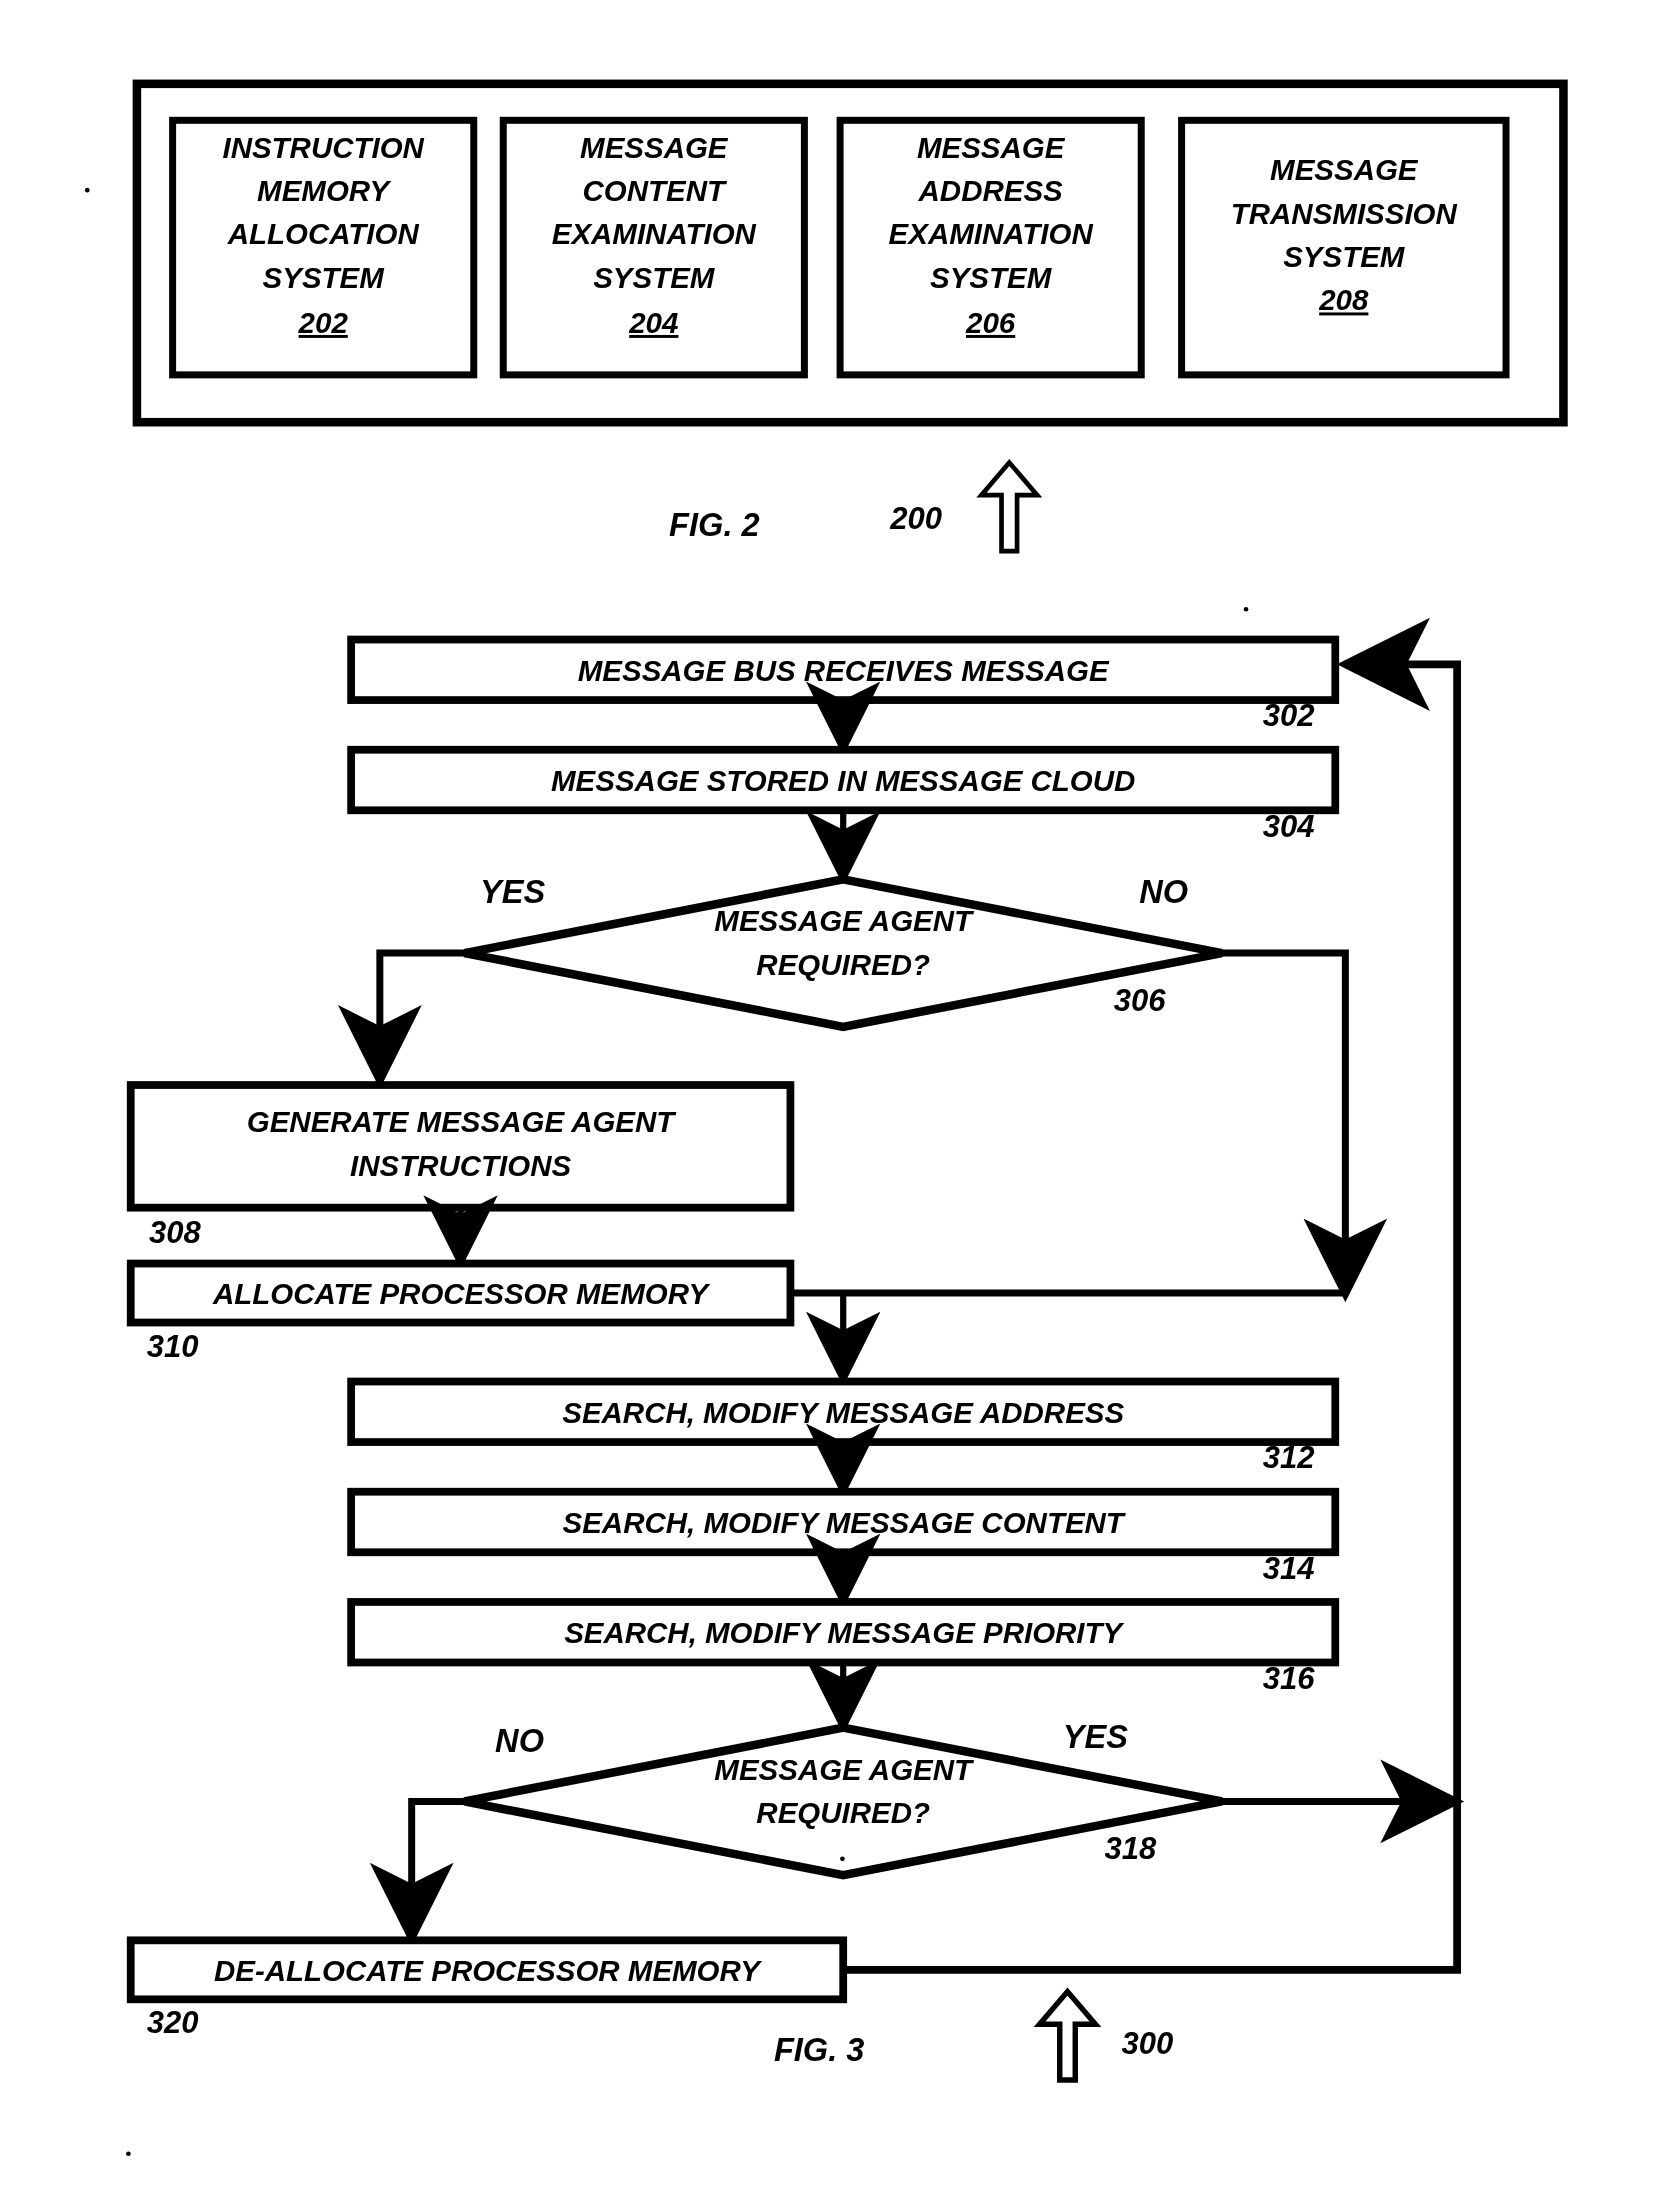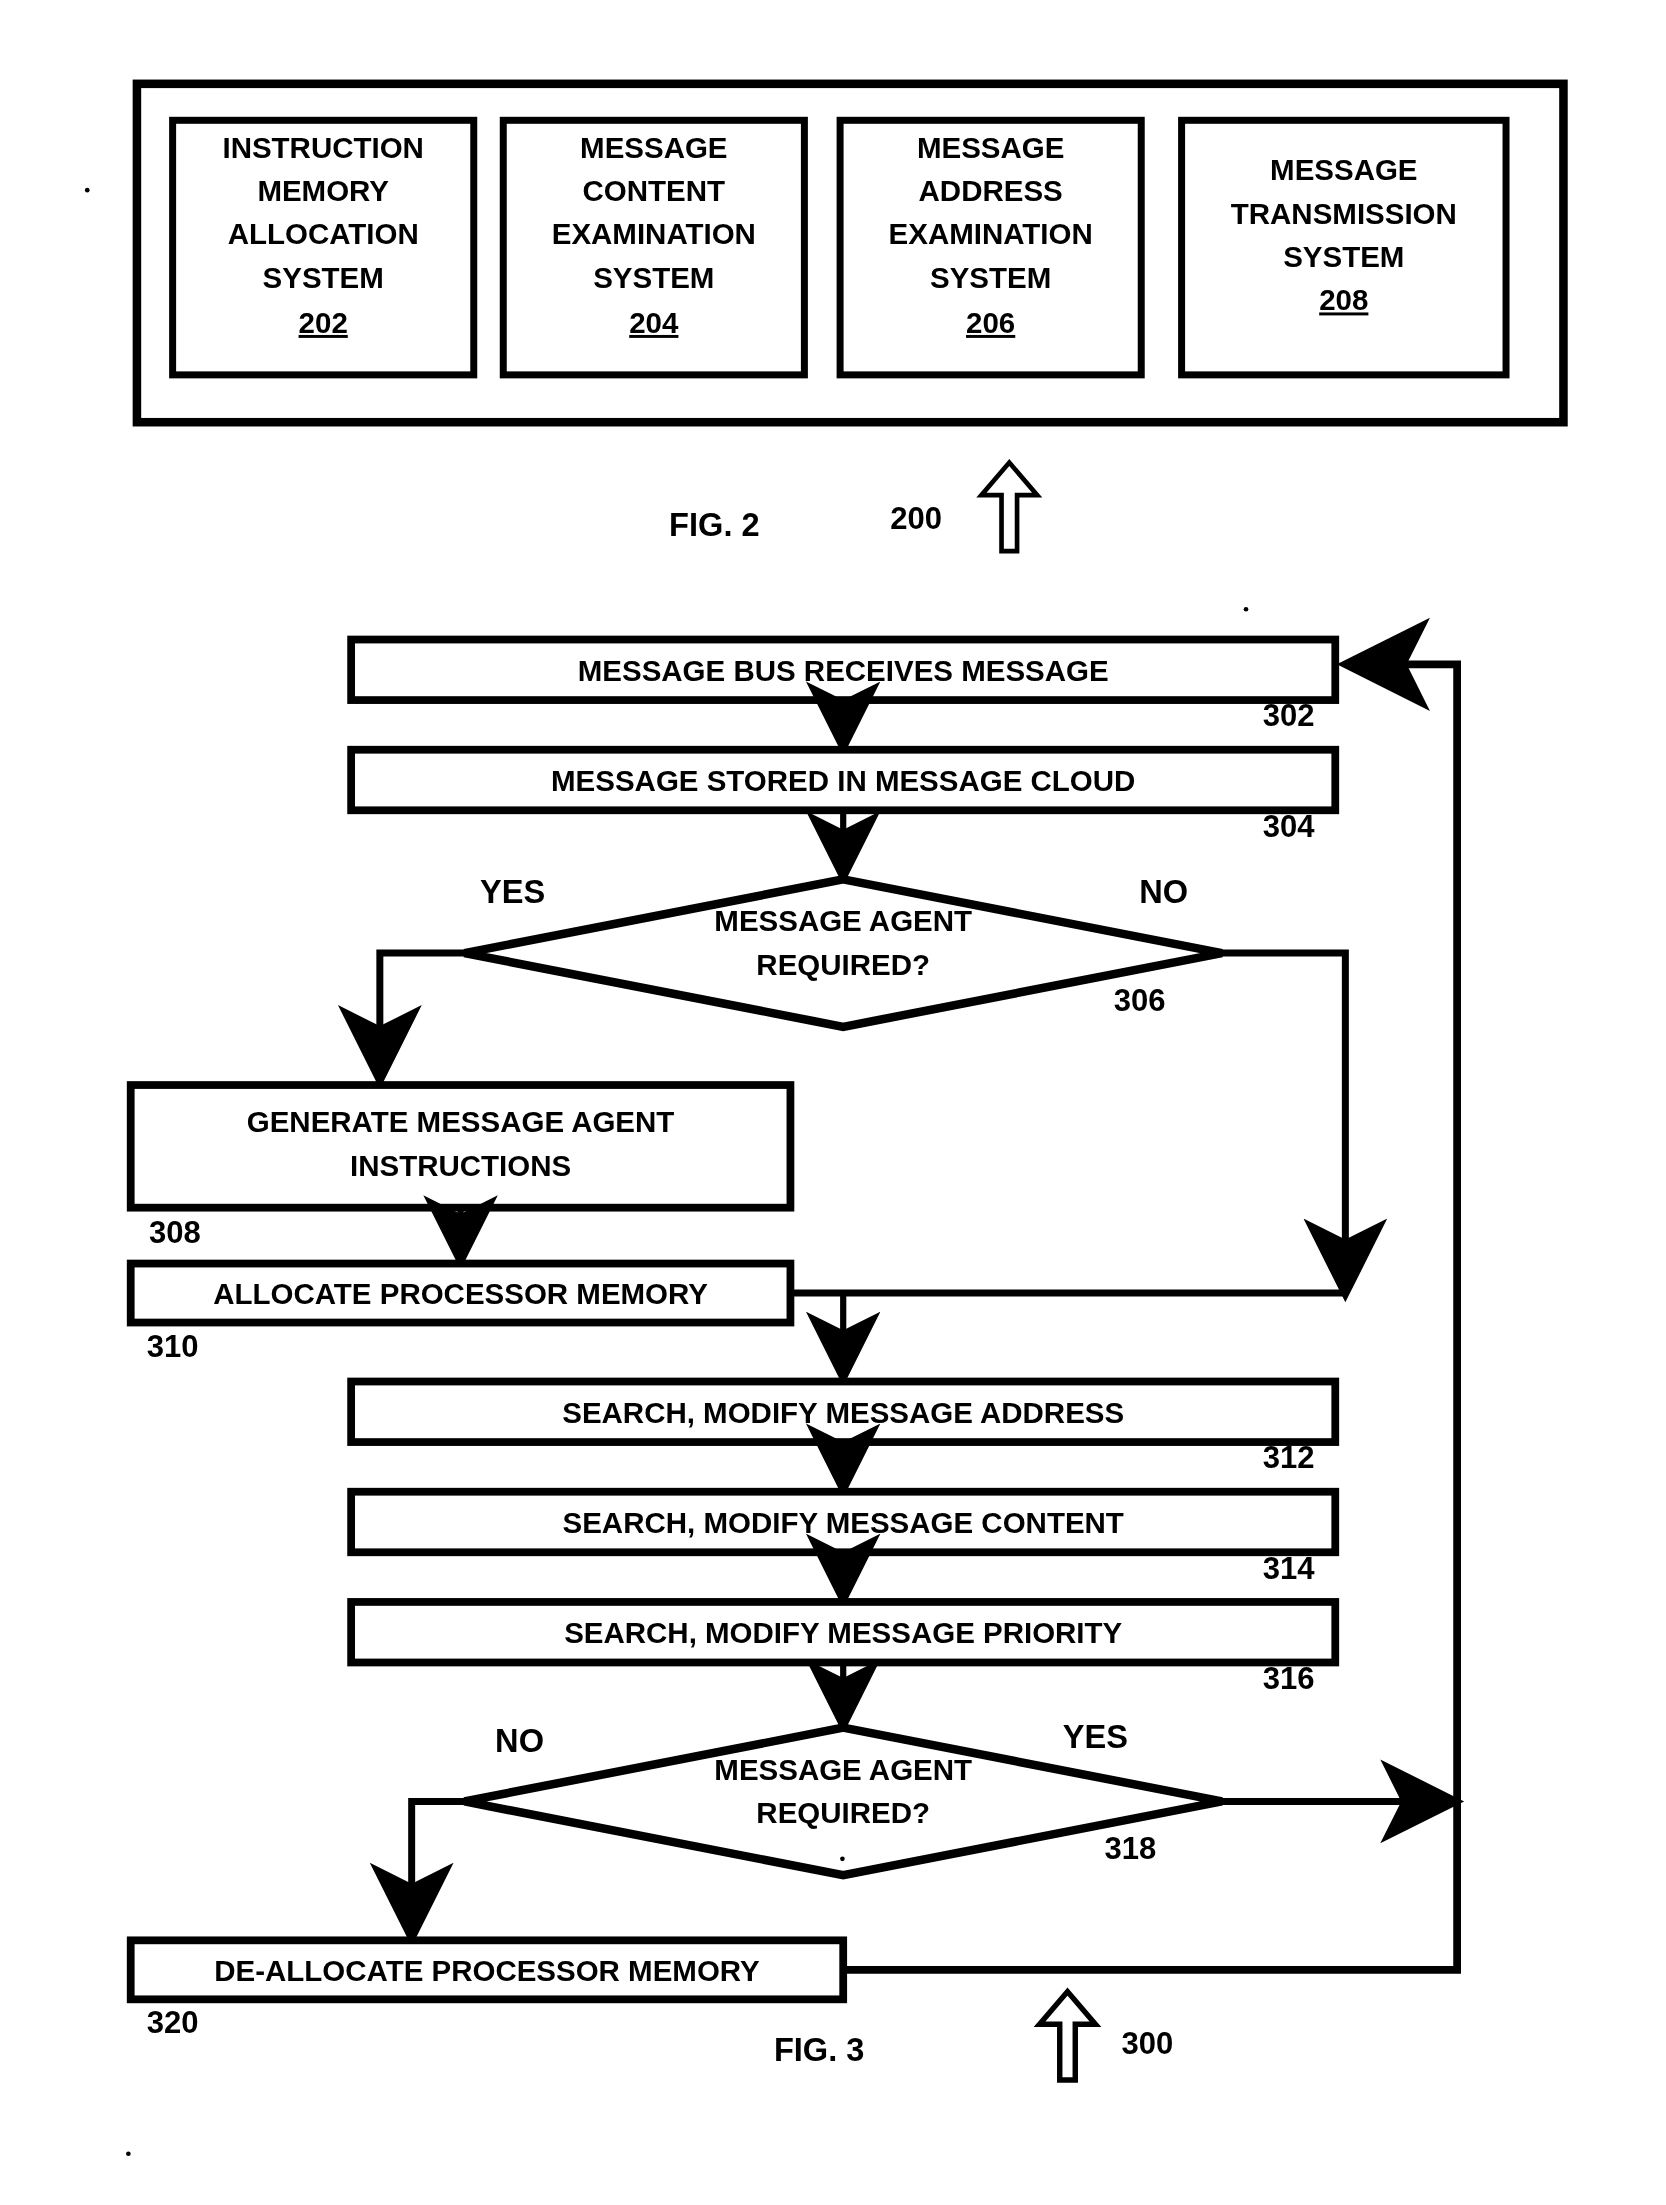--- a/index.html
+++ b/index.html
@@ -1,20 +1,20 @@
 <!DOCTYPE html>
 <html style="font-size:12.4px"><head>
 <meta charset="utf-8">
 <style>
   html,body{margin:0;padding:0;background:#ffffff;}
   body{
     width:1667px;height:2205px;position:relative;overflow:hidden;
     font-family:"Liberation Sans", sans-serif;color:#000;
   }
-  #sheet{position:absolute;inset:0;}
+  #sheet{position:absolute;inset:0;font-style:italic;}
   svg{position:absolute;left:0;top:0;width:1667px;height:2205px;}
   .bt{ font-family:"Liberation Sans", sans-serif; font-weight:bold; fill:#000; }
   .box-label{ font-size:38px; letter-spacing:0px; }
   .ref{ font-size:40px; font-weight:bold; }
   .yn{ font-size:42px; font-weight:bold; }
   .fig-cap{ font-size:42px; font-weight:bold; }
   .speck{ fill:#000; }
 </style>
 </head>
 <body>

